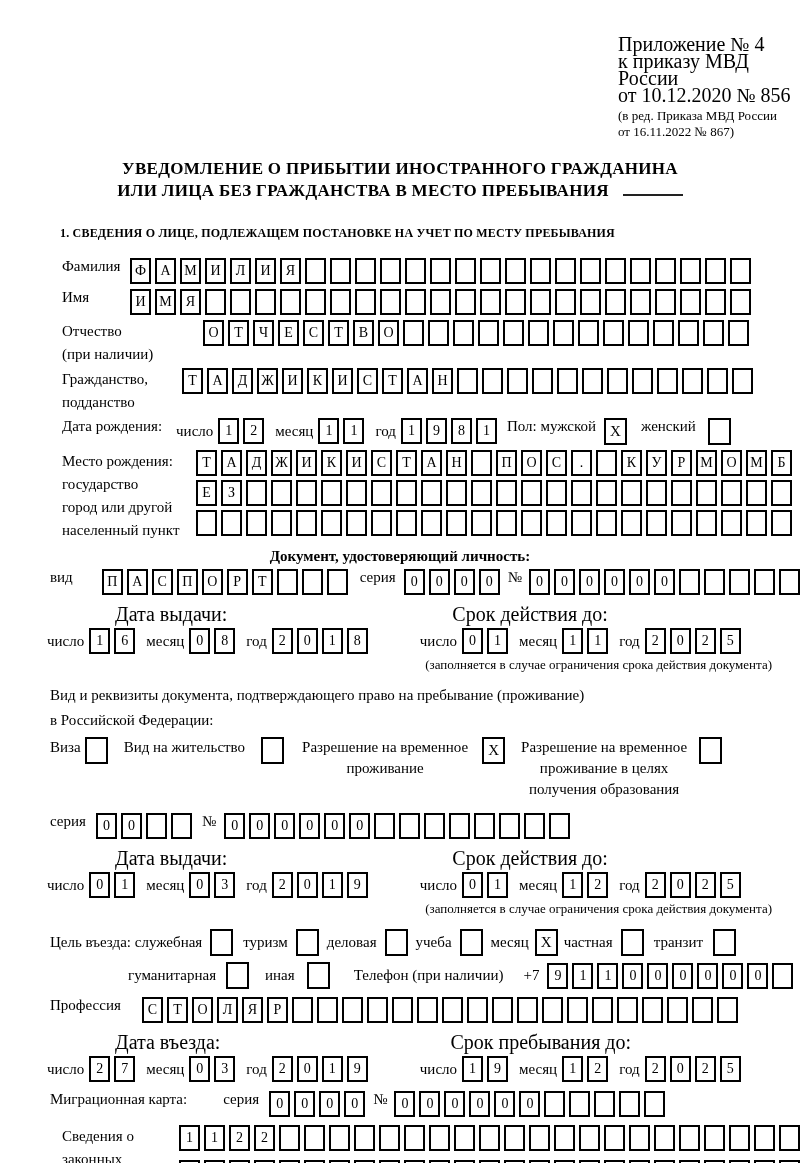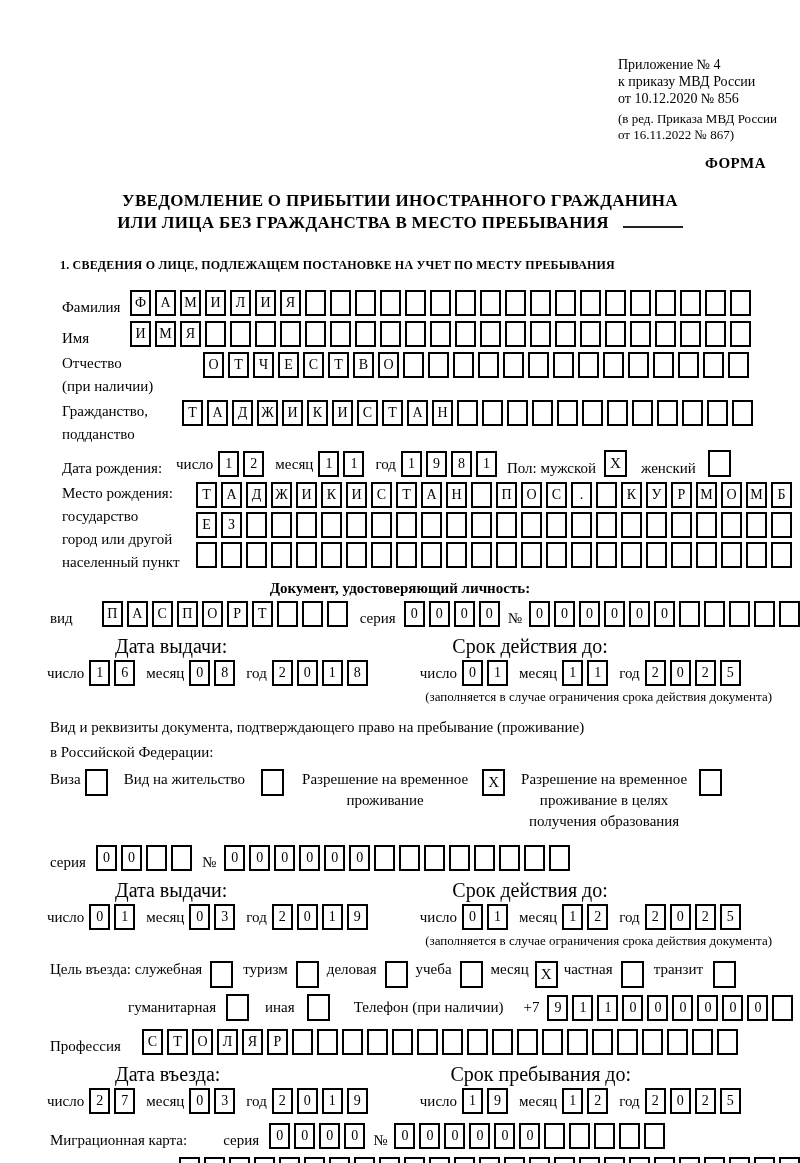--- a/index.html
+++ b/index.html
@@ -1,29 +1,29 @@
 <!DOCTYPE html>
 <html><head>
 <meta charset="utf-8">
 <style>
   html,body{margin:0;padding:0;background:#fff;}
   body{width:800px;height:1163px;overflow:hidden;color:#000;
        font-family:"Liberation Serif","DejaVu Serif",serif;}
   .page{position:relative;width:800px;height:1163px;background:#fff;}
 
   
-  .annex{margin:56px 0 0 618px;font-size:14px;line-height:17px;}
+  .annex{margin:36px 0 0 618px;font-size:20px;line-height:17px;}
   .edition{margin:4px 0 0 618px;font-size:13px;line-height:16px;}
   .forma{margin:12px 34px 0 0;text-align:right;font-weight:bold;font-size:15px;letter-spacing:.5px;}
   .title{margin-top:18px;text-align:center;font-weight:bold;font-size:17px;line-height:22px;letter-spacing:.3px;}
   .uline{display:inline-block;width:60px;border-bottom:2px solid #222;margin-left:14px;}
   .sect{margin:24px 0 0 60px;font-weight:bold;font-size:12px;letter-spacing:.2px;}
 
   
-  .row{display:flex;align-items:flex-end;margin-left:62px;margin-top:5px;}
+  .row{display:flex;align-items:flex-start;margin-left:62px;margin-top:5px;}
   .rowtop{display:flex;align-items:flex-start;margin-left:62px;margin-top:5px;}
   .lbl{font-size:15px;white-space:nowrap;}
   .cells{display:flex;gap:4px;}
   .cell{width:21px;height:26px;border:2px solid #000;box-sizing:border-box;
         text-align:center;font-size:14px;line-height:21px;flex:0 0 auto;}
   .cbox{width:23px;height:27px;border:2px solid #000;box-sizing:border-box;display:inline-block;
         text-align:center;font-size:15px;line-height:23px;flex:0 0 auto;}
   .lblcol{font-size:15px;line-height:23px;}
   .stack{display:flex;flex-direction:column;gap:4px;}
 
@@ -36,40 +36,39 @@
   .kindrow{margin-left:50px;margin-top:4px;}
   .dlabels{display:flex;margin-top:8px;font-size:20px;}
   .dgrow{display:flex;align-items:center;margin-left:47px;margin-top:2px;}
   .dgroup{display:flex;align-items:center;gap:5px;}
   .note{margin:3px 28px 0 0;text-align:right;font-size:13px;}
   .para{margin:10px 0 0 50px;font-size:15px;line-height:25px;}
   .permits{display:flex;align-items:flex-start;margin:4px 0 0 50px;font-size:15px;}
   .permits .optlbl{line-height:21px;}
   .center{text-align:center;}
   .serialrow{margin-left:50px;margin-top:13px;}
-  .purpose{display:flex;align-items:flex-start;margin:12px 0 0 50px;font-size:15px;}
+  .purpose{display:flex;align-items:center;margin:12px 0 0 50px;font-size:15px;}
   .purpose2{display:flex;align-items:center;margin:6px 0 0 128px;font-size:15px;}
   .profrow{margin-left:50px;margin-top:8px;}
   .migrow{margin-left:50px;margin-top:9px;}
 </style>
 </head>
 <body>
 
 <div class="page">
 
   <div class="annex">
     <div>Приложение № 4</div>
     <div>к приказу МВД России</div>
     <div>от 10.12.2020 № 856</div>
   </div>
   <div class="edition">
     <div>(в ред. Приказа МВД России</div>
     <div>от 16.11.2022 № 867)</div>
   </div>
-  <div class="forma">ФОРМА</div>
 
   <div class="title">
     <div>УВЕДОМЛЕНИЕ О ПРИБЫТИИ ИНОСТРАННОГО ГРАЖДАНИНА</div>
     <div><span>ИЛИ ЛИЦА БЕЗ ГРАЖДАНСТВА В МЕСТО ПРЕБЫВАНИЯ</span><span class="uline"></span></div>
   </div>
 
   <div class="sect">1. СВЕДЕНИЯ О ЛИЦЕ, ПОДЛЕЖАЩЕМ ПОСТАНОВКЕ НА УЧЕТ ПО МЕСТУ ПРЕБЫВАНИЯ</div>
 
   <div class="row" style="margin-top:17px;">
     <span class="lbl lbl-surname">Фамилия</span>

